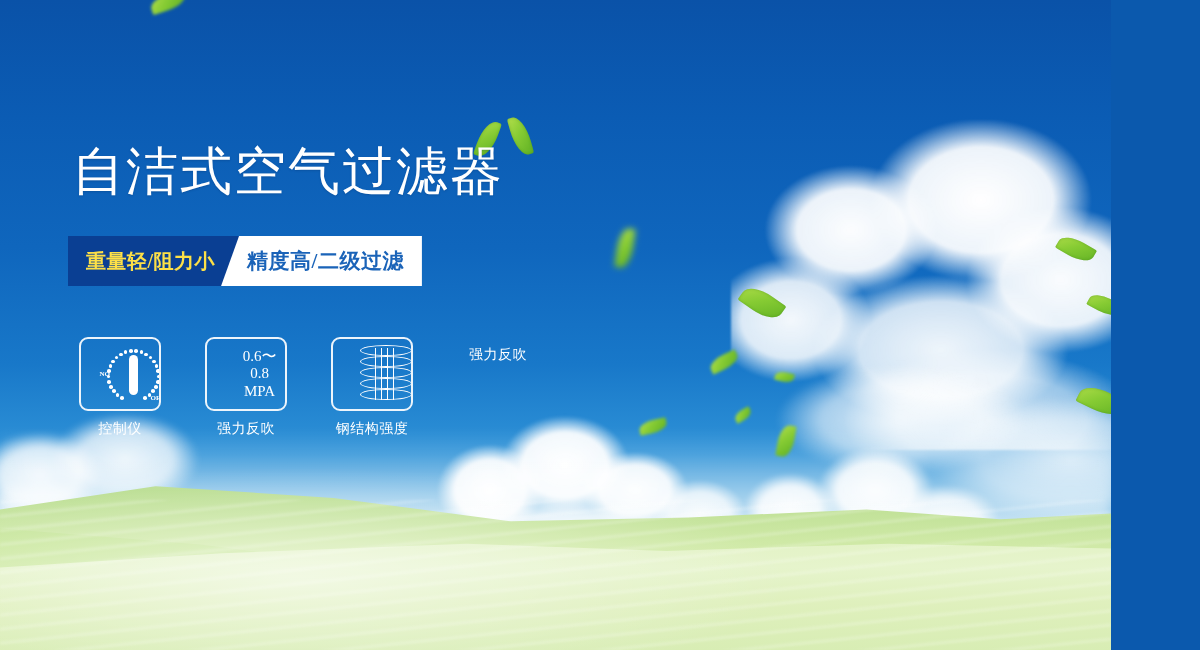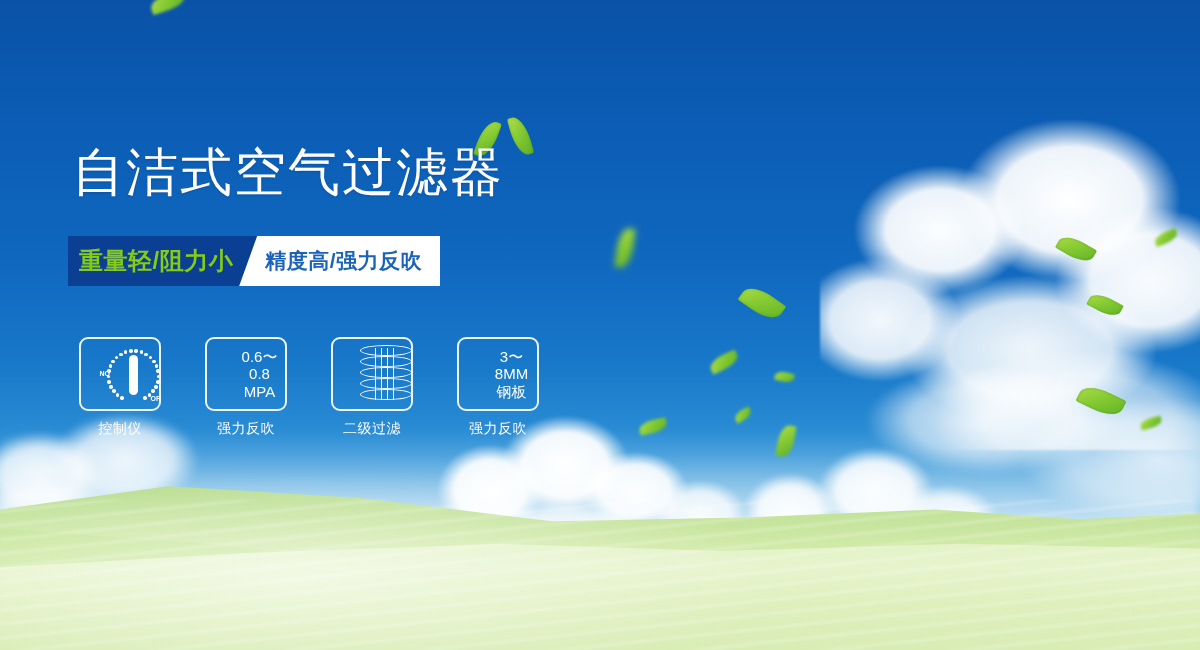--- a/index.html
+++ b/index.html
@@ -2,22 +2,23 @@
 <html><head>
 <meta charset="utf-8">
 <style>
   html,body{margin:0;padding:0;}
   body{
     width:1200px;height:650px;overflow:hidden;
     font-family:"Liberation Sans","DejaVu Sans",sans-serif;
     background:#0b59ad;
   }
   #banner{
-    position:relative;width:1200px;height:650px;overflow:hidden;
+    position:relative;width:1111px;height:650px;overflow:hidden;
     background:linear-gradient(180deg,#0a52a8 0%,#0b5cb4 18%,#0f66bd 38%,#1878c9 56%,#2f93d8 70%,#7fc0e6 80%,#c6e2ef 88%,#e9f3ea 94%,#eaf5e0 100%);
+    font-family:Liberation Serif, serif;
   }
 
   #cloud-right{
     position:absolute;right:-40px;top:120px;width:420px;height:330px;
     background:
       radial-gradient(ellipse 120px 90px at 120px 110px,rgba(255,255,255,.99) 0%,rgba(255,255,255,.92) 45%,rgba(255,255,255,0) 72%),
       radial-gradient(ellipse 150px 110px at 250px 80px,rgba(255,255,255,1) 0%,rgba(255,255,255,.93) 48%,rgba(255,255,255,0) 74%),
       radial-gradient(ellipse 130px 100px at 330px 160px,rgba(255,255,255,.98) 0%,rgba(255,255,255,.9) 46%,rgba(255,255,255,0) 73%),
       radial-gradient(ellipse 110px 85px at 60px 200px,rgba(255,255,255,.95) 0%,rgba(255,255,255,.85) 45%,rgba(255,255,255,0) 73%),
       radial-gradient(ellipse 170px 100px at 210px 230px,rgba(255,255,255,.93) 0%,rgba(255,255,255,.8) 48%,rgba(255,255,255,0) 75%),
@@ -94,22 +95,22 @@
   
   #title{
     position:absolute;left:72px;top:146px;
     font-size:52px;line-height:1;letter-spacing:2px;color:#ffffff;
     font-weight:300;white-space:nowrap;text-shadow:0 1px 2px rgba(0,40,90,.25);
   }
 
   
   #badge{position:absolute;left:68px;top:236px;height:50px;display:flex;}
   #badge-left{
-    background:#0a3f93;color:#84cc16;font-size:24px;font-weight:bold;
-    display:flex;align-items:center;padding:0 24px 0 11px;letter-spacing:.5px;
+    background:#0a3f93;color:#fde047;font-size:20px;font-weight:bold;
+    display:flex;align-items:center;padding:0 24px 0 18px;letter-spacing:.5px;
     clip-path:polygon(0 0,100% 0,100% 100%,0 100%);
   }
   #badge-right{
     background:#ffffff;color:#1a63b8;font-size:21px;font-weight:bold;
     display:flex;align-items:center;padding:0 18px 0 26px;letter-spacing:.5px;
     margin-left:-18px;
     clip-path:polygon(18px 0,100% 0,100% 100%,0 100%);
   }
 
   
@@ -195,21 +196,21 @@
   <div class="leaf vein" style="left:1057px;top:240px;width:38px;height:18px;transform:rotate(30deg);"></div>
   <div class="leaf soft" style="left:1154px;top:232px;width:24px;height:11px;transform:rotate(-22deg);"></div>
   <div class="leaf vein" style="left:1088px;top:297px;width:34px;height:16px;transform:rotate(28deg);"></div>
   <div class="leaf vein" style="left:1078px;top:390px;width:46px;height:22px;transform:rotate(26deg);"></div>
   <div class="leaf soft" style="left:1140px;top:418px;width:22px;height:10px;transform:rotate(-14deg);"></div>
 
   <div id="title">自洁式空气过滤器</div>
 
   <div id="badge">
     <div id="badge-left">重量轻/阻力小</div>
-    <div id="badge-right">精度高/强力反吹</div>
+    <div id="badge-right">精度高/二级过滤</div>
   </div>
 
   <div id="features">
 
     <div class="feature">
       <div class="fbox">
         <div class="dial">
           <span class="bar"></span>
           <span class="no">NO</span>
           <span class="off">OFF</span>
@@ -259,26 +260,22 @@
           <span class="ring" style="top:11px;"></span>
           <span class="ring" style="top:22px;"></span>
           <span class="ring" style="top:33px;"></span>
           <span class="ring" style="top:44px;"></span>
           <span class="vline" style="left:15px;"></span>
           <span class="vline" style="left:21px;"></span>
           <span class="vline" style="left:27px;"></span>
           <span class="vline" style="left:33px;"></span>
         </div>
       </div>
-      <div class="flabel">二级过滤</div>
-    </div>
-
-    <div class="feature">
-      <div class="fbox">
-        <div class="ftext">3〜8MM</div>
-        <div class="ftext">钢板</div>
-      </div>
+      <div class="flabel">钢结构强度</div>
+    </div>
+
+    <div class="feature">
       <div class="flabel">强力反吹</div>
     </div>
 
 
   </div>
 </div>
 
 </body></html>

